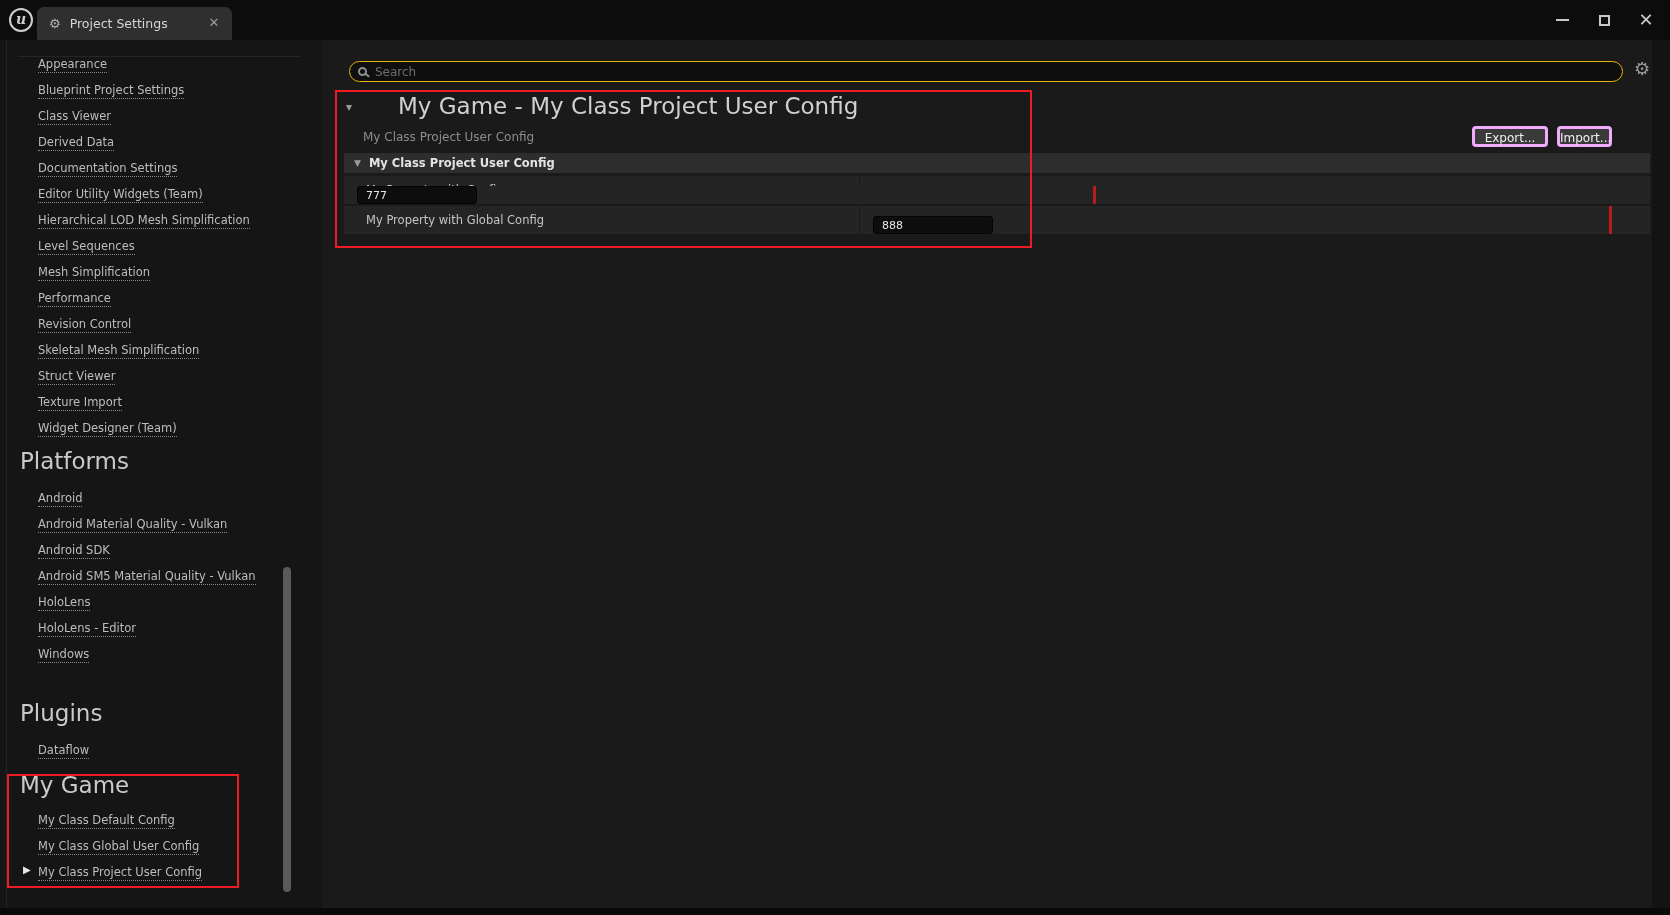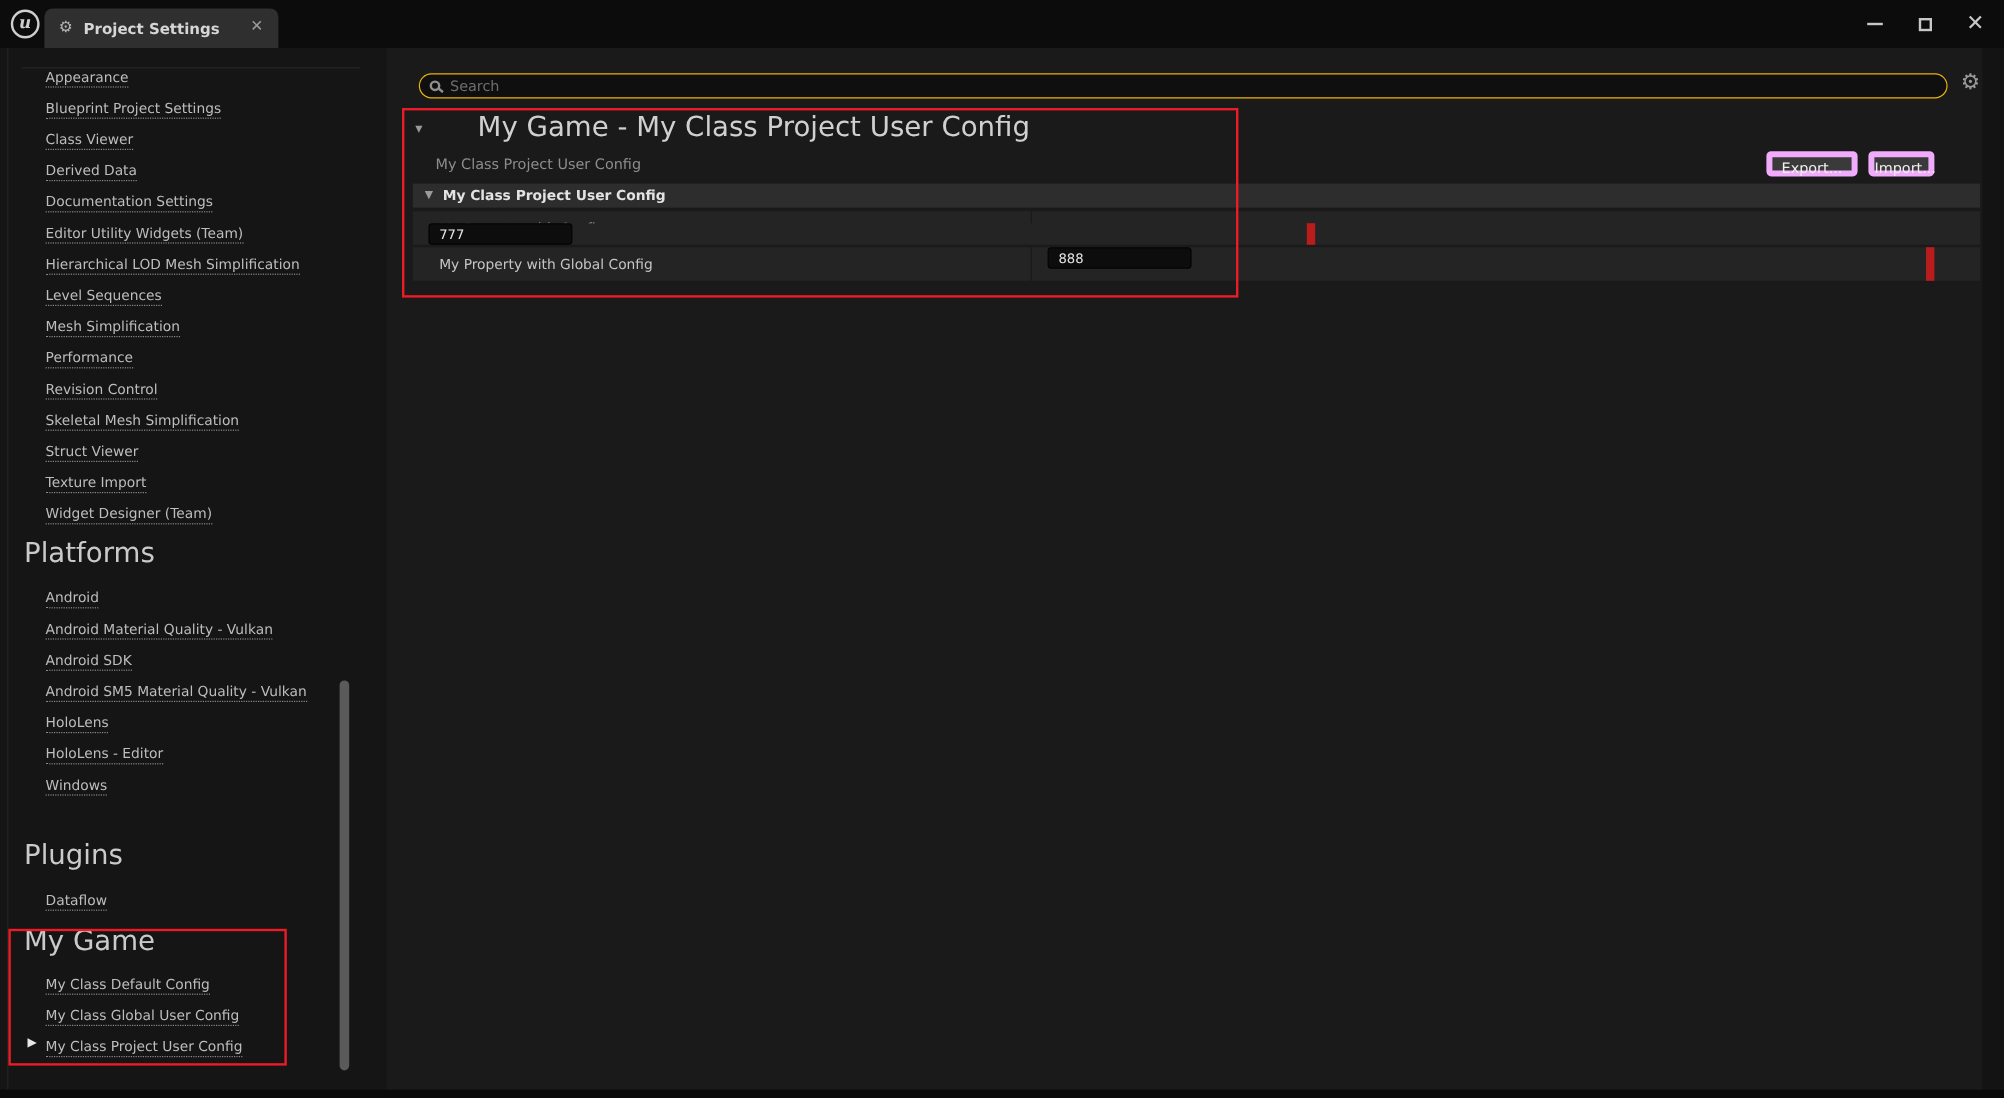--- a/index.html
+++ b/index.html
@@ -5,21 +5,21 @@
   * { margin:0; padding:0; box-sizing:border-box; }
   html,body { background:#000; }
   body { font-family:"DejaVu Sans","Liberation Sans",sans-serif; }
   #app { position:relative; width:1670px; height:915px; background:#1a1a1a; overflow:hidden; }
 
   
   .titlebar { position:absolute; left:0; top:0; width:1670px; height:40px; background:#0c0c0c; }
   .ue-logo { position:absolute; left:9px; top:8px; width:24px; height:24px; border:2px solid #cfcfcf; border-radius:50%; color:#cfcfcf; font-family:"DejaVu Serif","Liberation Serif",serif; font-style:italic; font-weight:bold; font-size:14px; line-height:19px; text-align:center; }
   .tab { position:absolute; left:37px; top:7px; width:195px; height:33px; background:#2f2f2f; border-radius:7px 7px 0 0; display:flex; align-items:center; }
   .tab-icon { margin-left:12px; font-size:13px; color:#b5b5b5; }
-  .tab-label { margin-left:9px; font-size:12.5px; color:#d6d6d6;font-weight:bold; }
+  .tab-label { margin-left:9px; font-size:12.5px; color:#d6d6d6; }
   .tab-close { position:absolute; right:10px; top:8px; width:16px; height:16px; color:#9a9a9a; font-size:13px; line-height:16px; text-align:center; }
   .win-btn { position:absolute; top:5px; width:34px; height:30px; display:flex; align-items:center; justify-content:center; color:#c8c8c8; }
   .wb-min { left:1545px; } .wb-max { left:1587px; } .wb-close { left:1629px; }
   .glyph-min { width:13px; height:2px; background:#c8c8c8; }
   .glyph-max { width:11px; height:11px; border:2px solid #c8c8c8; }
   .glyph-close { font-size:18px; line-height:18px; }
 
   
   .sidebar { position:absolute; left:0; top:40px; width:322px; height:868px; background:#151515; }
   .side-edge { position:absolute; left:6px; top:0; width:1px; height:868px; background:#242424; }
@@ -44,32 +44,32 @@
   .mag { position:relative; width:9px; height:9px; border:2px solid #8f8f8f; border-radius:50%; margin-left:8px; flex:none; }
   .mag::after { content:""; position:absolute; width:6px; height:2px; background:#8f8f8f; right:-5px; bottom:-2px; transform:rotate(40deg); border-radius:1px; }
   .search-input { flex:1; margin-left:8px; background:transparent; border:none; outline:none; color:#d0d0d0; font-size:12px; font-family:inherit; }
   .search-input::placeholder { color:#6e6e6e; }
   .gear-btn { position:absolute; left:1630px; top:57px; width:24px; height:24px; color:#9a9a9a; font-size:18px; line-height:24px; text-align:center; cursor:pointer; }
 
   .doc-arrow { position:absolute; left:346px; top:100px; font-size:12px; color:#9a9a9a; cursor:pointer; }
   .doc-title { position:absolute; left:363px; top:93px; font-size:23px; color:#d0d0d0; white-space:nowrap;margin-left:35px; }
   .doc-subtitle { position:absolute; left:363px; top:130px; font-size:12px; color:#8d8d8d; }
 
-  .btn { position:absolute; top:126px; height:21px; background:#3a3a3a; border:5px solid #f0abfc; border-radius:4px; color:#efefef; font-size:12px; line-height:19px; text-align:center; cursor:pointer; }
+  .btn { position:absolute; top:126px; height:21px; background:#3a3a3a; border:3px solid #f0abfc; border-radius:4px; color:#efefef; font-size:12px; line-height:19px; text-align:center; cursor:pointer; }
   .btn-export { left:1472px; width:76px; }
   .btn-import { left:1557px; width:55px;text-align:center; }
 
   .cat-row { position:absolute; left:344px; top:153px; width:1306px; height:20px; background:#2d2d2d; display:flex; align-items:center; }
   .cat-arrow { margin-left:10px; font-size:9px; color:#9a9a9a; }
   .cat-label { margin-left:8px; font-size:11.5px; font-weight:bold; color:#e3e3e3; }
 
   .prop-row { position:absolute; left:344px; width:1306px; height:28px; background:#242424; display:flex; }
   .row-1 { top:176px;flex-direction:column; } .row-2 { top:206px; }
   .prop-label { width:516px; padding-left:22px; line-height:28px; font-size:11.5px; color:#c5c5c5; border-right:1px solid #191919; white-space:nowrap; overflow:hidden; }
-  .prop-value { width:752px; border-right:7px solid #b91c1c; display:flex; align-items:flex-start; }
+  .prop-value { width:752px; border-right:3px solid #b91c1c; display:flex; align-items:flex-end; }
   .prop-input { margin-left:13px; width:120px; height:18px; background:#0d0d0d; border:1px solid #040404; border-radius:3px; color:#e6e6e6; font-size:11px; font-family:inherit; padding:0 8px; outline:none; }
   .prop-extra { flex:1; }
 
   .bottom-strip { position:absolute; left:0; top:908px; width:1670px; height:7px; background:#0a0a0a; }
 </style>
 </head>
 <body>
 
 <div id="app">
 

